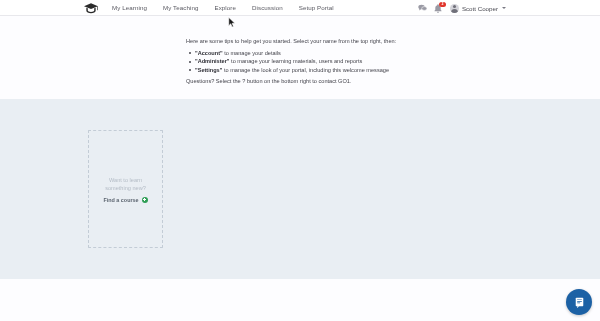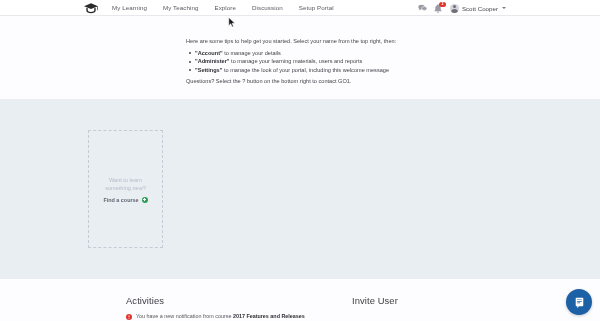--- a/index.html
+++ b/index.html
@@ -413,37 +413,21 @@
       <div class="cc-action">
         <span class="cc-action-label">Find a course</span>
         <span class="cc-plus"></span>
       </div>
     </div>
 
   </div>
 
   <div id="bottom">
 
-    <div class="panel-activities">
-      <h2 class="panel-title">Activities</h2>
-      <div class="activity-row">
-        <span class="activity-icon">
-          <svg width="6" height="6" viewBox="0 0 12 12" fill="currentColor">
-            <circle cx="6" cy="6" r="6"></circle>
-            <rect x="5.2" y="2.4" width="1.6" height="4.4" rx="0.8" fill="#ffffff"></rect>
-            <circle cx="6" cy="8.8" r="0.95" fill="#ffffff"></circle>
-          </svg>
-        </span>
-        <span class="activity-text"><span>You have a new notification from course </span><b>2017 Features and Releases</b></span>
-      </div>
-    </div>
-
-    <div class="panel-invite">
-      <h2 class="panel-title">Invite User</h2>
-    </div>
+
 
   </div>
 
   <div id="chat-bubble">
     <svg width="13" height="13" viewBox="0 0 20 20" fill="none">
       <rect x="4.2" y="2.6" width="11.6" height="13.2" rx="1.1" fill="#ffffff"></rect>
       <rect x="6.2" y="5.2" width="7.6" height="1.1" rx="0.55" fill="#1c61a5"></rect>
       <rect x="6.2" y="7.6" width="7.6" height="1.1" rx="0.55" fill="#1c61a5"></rect>
       <rect x="6.2" y="10" width="5" height="1.1" rx="0.55" fill="#1c61a5"></rect>
       <path d="M6.4 15.8 L6.4 18.4 L9.6 15.8 Z" fill="#ffffff"></path>

